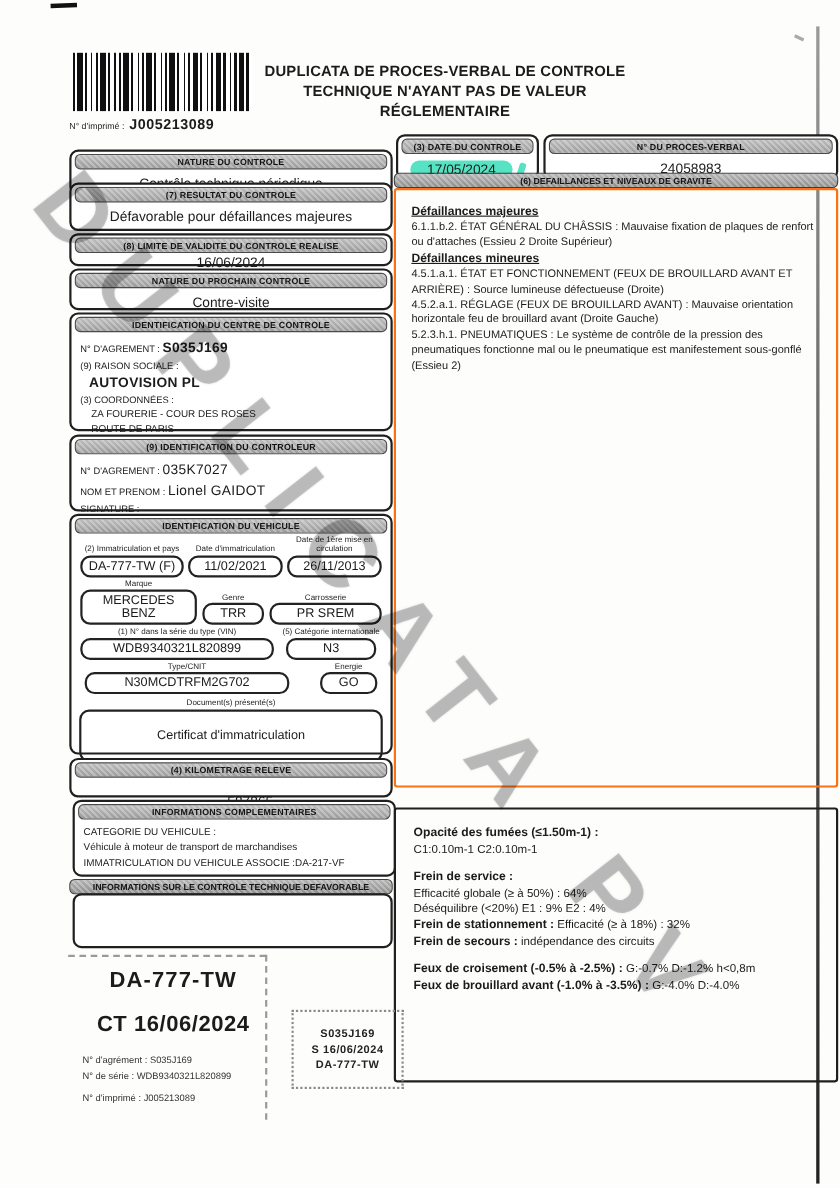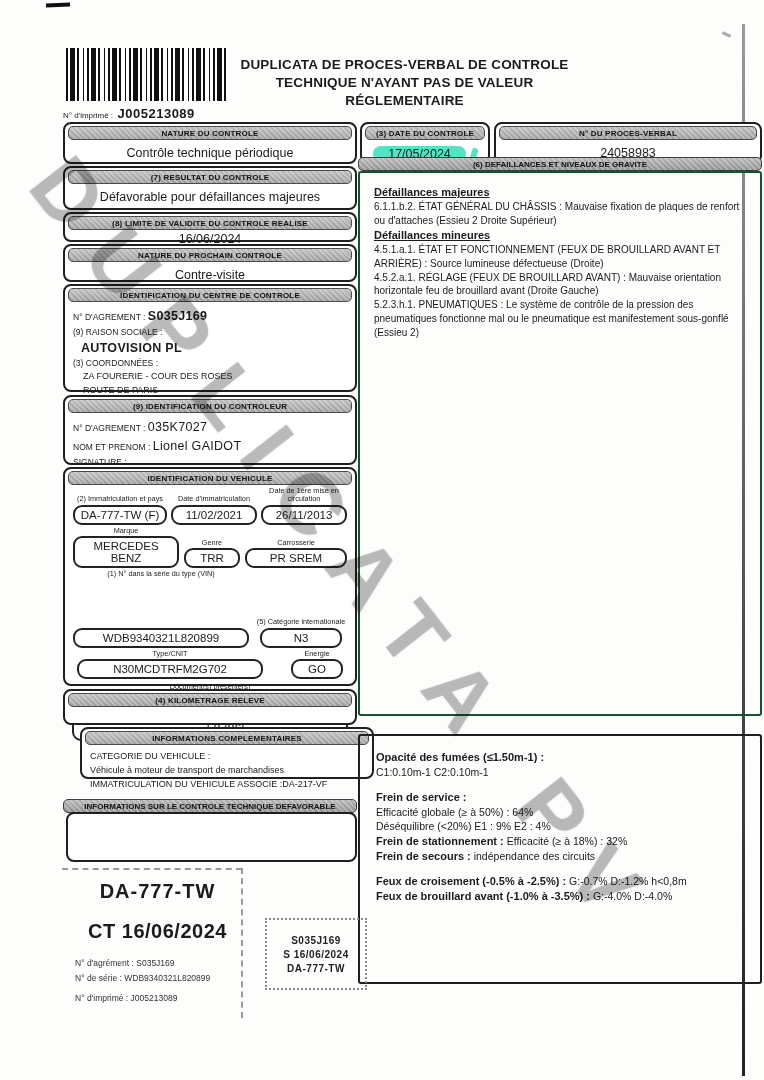--- a/index.html
+++ b/index.html
@@ -55,21 +55,21 @@
   
   .vrow{display:flex;justify-content:space-between;align-items:flex-end;padding:0 7px;margin-top:2px;}
   .vfield{display:flex;flex-direction:column;align-items:center;}
   .vlabel{font-size:7.3px;text-align:center;line-height:1.15;margin-bottom:1px;}
   .vvalue{border:2px solid #222;border-radius:9px;padding:2px 4px;font-size:11.5px;text-align:center;
           box-sizing:border-box;background:#fff;}
   .docbox{margin:2px 7px 0 7px;border:2px solid #222;border-radius:9px;height:44px;display:flex;
           align-items:center;justify-content:center;font-size:11.5px;text-align:center;}
 
   
-  .def-body{position:absolute;left:358px;top:171px;width:404px;height:545px;border:2px solid #14532d;
+  .def-body{position:absolute;left:358px;top:171px;width:404px;height:545px;border:2px solid #f97316;
             border-radius:3px;box-sizing:border-box;padding:12px 14px;font-size:10px;line-height:1.38;}
   .def-title{font-weight:bold;text-decoration:underline;font-size:11px;}
   .mes-body{position:absolute;left:358px;top:734px;width:404px;height:250px;border:2px solid #1f1f1f;
             border-radius:3px;box-sizing:border-box;padding:14px 16px;font-size:10.5px;line-height:1.35;}
   .mes-line b{font-size:11px;}
   .gap{margin-top:10px;}
 
   
   .dash-h{position:absolute;left:62px;top:868px;width:180px;border-top:2px dashed #9a9a9a;}
   .dash-v{position:absolute;left:241px;top:868px;height:150px;border-left:2px dashed #9a9a9a;}
@@ -98,21 +98,21 @@
     <span class="lbl">N° d'imprimé :</span>
     <span class="val">J005213089</span>
   </div>
 
   <div class="doc-title">
     <div>DUPLICATA DE PROCES-VERBAL DE CONTROLE</div>
     <div>TECHNIQUE N'AYANT PAS DE VALEUR</div>
     <div>RÉGLEMENTAIRE</div>
   </div>
 
-  <div class="sec" style="left:63px;top:122px;width:294px;height:42px;">
+  <div class="sec" style="left:63px;top:136px;width:294px;height:42px;">
     <div class="sec-h">NATURE DU CONTROLE</div>
     <div class="sec-v">Contrôle technique périodique</div>
   </div>
   <div class="sec" style="left:360px;top:122px;width:130px;height:42px;">
     <div class="sec-h">(3) DATE DU CONTROLE</div>
     <div class="sec-v"><span class="hl">17/05/2024</span><span class="hl-tick"></span></div>
   </div>
   <div class="sec" style="left:494px;top:122px;width:268px;height:42px;">
     <div class="sec-h">N° DU PROCES-VERBAL</div>
     <div class="sec-v">24058983</div>
@@ -180,21 +180,21 @@
       <div class="vfield" style="width:58px;">
         <div class="vlabel">Genre</div>
         <div class="vvalue" style="width:56px;">TRR</div>
       </div>
       <div class="vfield" style="width:104px;">
         <div class="vlabel">Carrosserie</div>
         <div class="vvalue" style="width:102px;">PR SREM</div>
       </div>
     </div>
     <div class="vrow">
-      <div class="vfield" style="width:178px;gap:48px;">
+      <div class="vfield" style="width:178px;">
         <div class="vlabel">(1) N° dans la série du type (VIN)</div>
         <div class="vvalue" style="width:176px;">WDB9340321L820899</div>
       </div>
       <div class="vfield" style="width:94px;">
         <div class="vlabel">(5) Catégorie internationale</div>
         <div class="vvalue" style="width:82px;">N3</div>
       </div>
     </div>
     <div class="vrow">
       <div class="vfield" style="width:196px;">
@@ -208,21 +208,21 @@
     </div>
     <div class="vlabel" style="margin-top:4px;">Document(s) présenté(s)</div>
     <div class="docbox">Certificat d'immatriculation</div>
   </div>
 
   <div class="sec" style="left:63px;top:689px;width:294px;height:36px;">
     <div class="sec-h">(4) KILOMETRAGE RELEVE</div>
     <div class="sec-v" style="padding-top:14px;margin-left:35px;">587865</div>
   </div>
 
-  <div class="sec" style="left:80px;top:727px;width:294px;height:52px;">
+  <div class="sec" style="left:66px;top:727px;width:294px;height:70px;">
     <div class="sec-h">INFORMATIONS COMPLEMENTAIRES</div>
     <div class="kv" style="font-size:9px;line-height:1.55;">
       <div>CATEGORIE DU VEHICULE :</div>
       <div>Véhicule à moteur de transport de marchandises</div>
       <div>IMMATRICULATION DU VEHICULE ASSOCIE :DA-217-VF</div>
     </div>
   </div>
 
   <div class="bar-h" style="left:63px;top:799px;width:294px;">INFORMATIONS SUR LE CONTROLE TECHNIQUE DEFAVORABLE</div>
   <div class="cbox" style="left:66px;top:812px;width:291px;height:50px;"></div>

